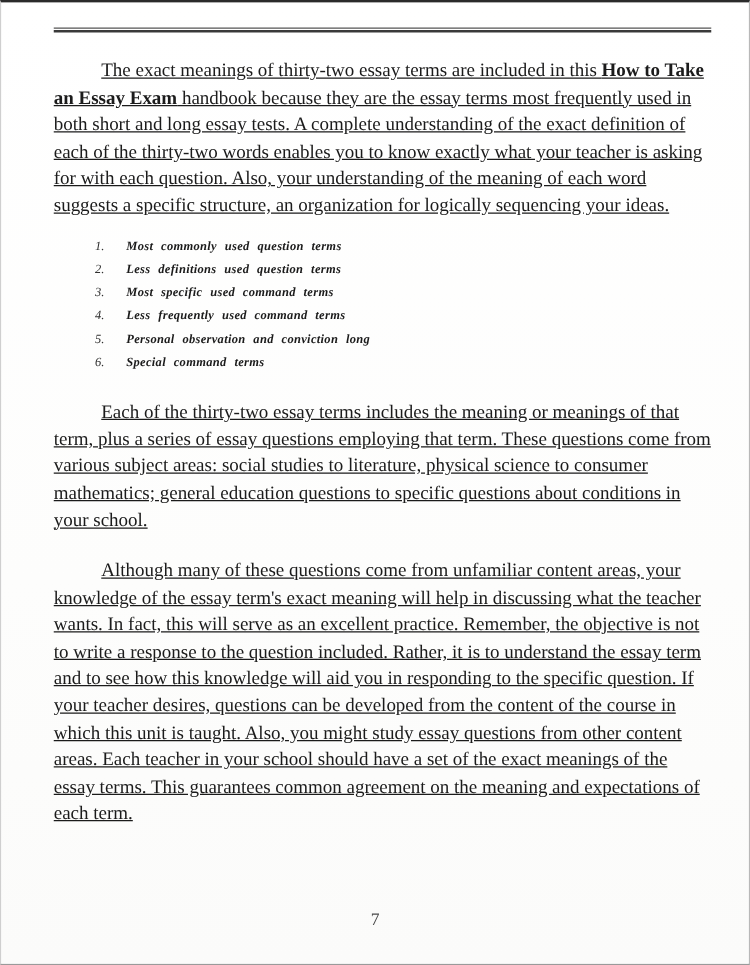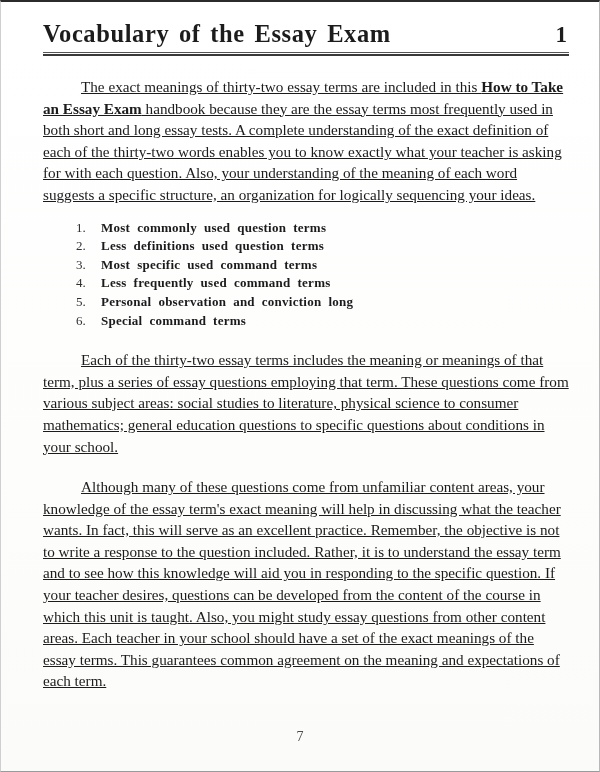--- a/index.html
+++ b/index.html
@@ -99,26 +99,27 @@
   
   ol.subdivisions {
     margin: 13px 0 0 0;
     padding: 0 0 0 33px;
     list-style: none;
     counter-reset: subdiv;
   }
   ol.subdivisions li {
     position: relative;
     counter-increment: subdiv;
-    font-size: 13px;
+    font-size: 10px;
     font-weight: bold;
     line-height: 18.6px;
     letter-spacing: 0.25px;
     word-spacing: 3.5px;
     padding-left: 25px;
+    font-style: italic;
   }
   ol.subdivisions li::before {
     content: counter(subdiv) ".";
     position: absolute;
     left: 0;
     font-weight: normal;
     letter-spacing: 0;
     word-spacing: 0;
     color: #303030;
   }
@@ -137,24 +138,20 @@
   }
 </style>
 </head>
 <body>
 
 <div id="page">
   <div id="paper-tint"></div>
 
   <div id="content">
 
-    <div class="header-row">
-      <div class="doc-title">Vocabulary of the Essay Exam</div>
-      <div class="page-chapter-num">1</div>
-    </div>
 
     <div class="rule-double">
       <div class="rule-thin"></div>
       <div class="rule-gap"></div>
       <div class="rule-thick"></div>
     </div>
 
 
     <p class="body spaced"><span>The exact meanings of thirty-two essay terms are included in this </span><b>How to Take an Essay Exam</b><span> handbook because they are the essay terms most frequently used in both short and long essay tests.  A complete understanding of the exact definition of each of the thirty-two words enables you to know exactly what your teacher is asking for with each question.  Also, your understanding of the meaning of each word suggests a specific structure, an organization for logically sequencing your ideas.</span></p>
 

